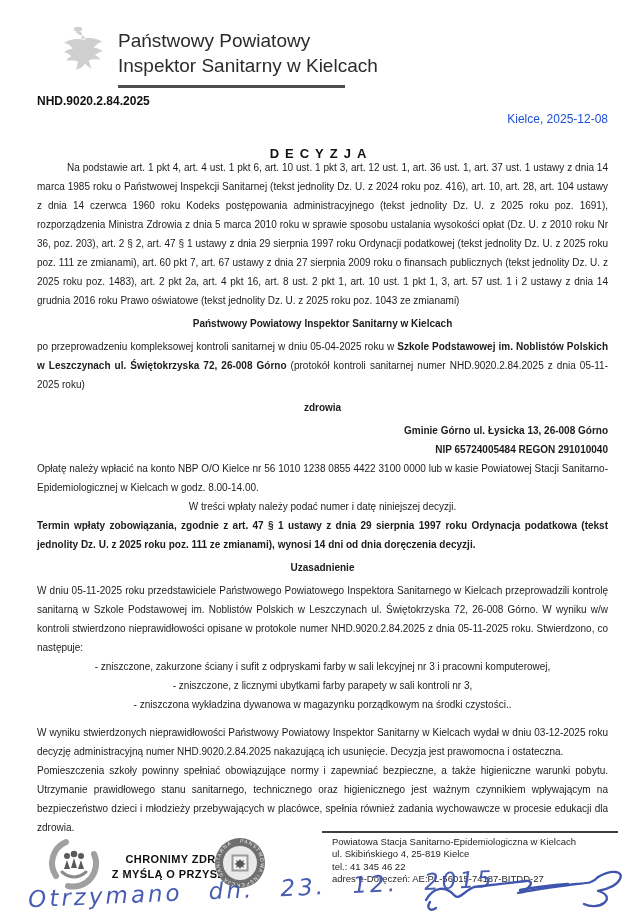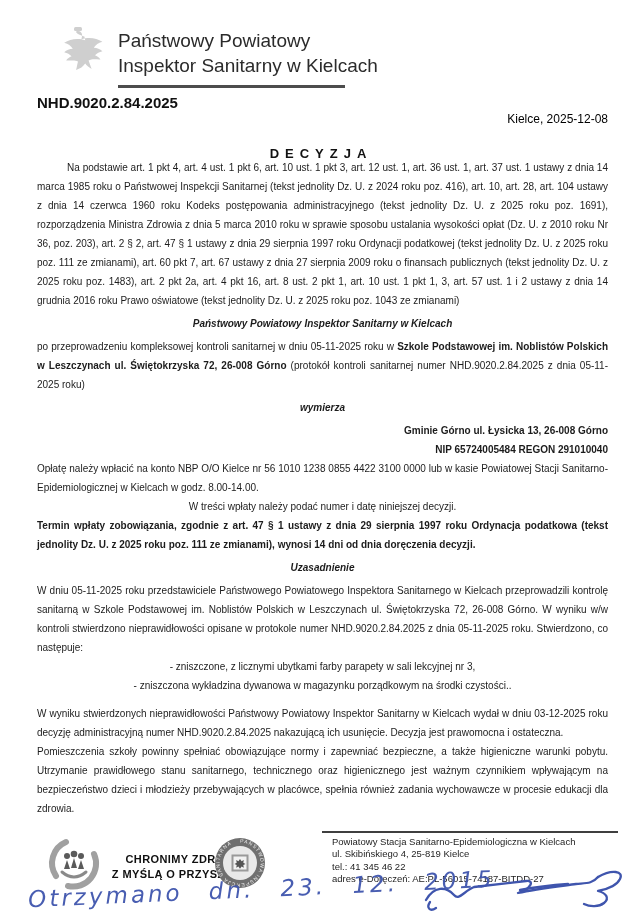--- a/index.html
+++ b/index.html
@@ -5,30 +5,30 @@
   html,body{margin:0;padding:0;background:#e8e8e8;}
   .page{
     position:relative; width:642px; height:918px; margin:0 auto;
     background:#ffffff; overflow:hidden;
     font-family:"Liberation Sans", sans-serif; color:#1c1c1c;
   }
   
   .eagle{position:absolute; left:46px; top:22px; width:64px; height:64px;}
   .org-name{position:absolute; left:118px; top:28px; font-size:19px; line-height:25px; color:#2b2b2b;}
   .header-rule{position:absolute; left:118px; top:85px; width:227px; height:3px; background:#4d4d4d;}
-  .case-number{position:absolute; left:37px; top:94px; font-size:15px; font-weight:bold; color:#111;}
-  .place-date{position:absolute; right:34px; top:112px; font-size:12px; color:#000000;}
+  .case-number{position:absolute; left:37px; top:94px; font-size:12px; font-weight:bold; color:#111;}
+  .place-date{position:absolute; right:34px; top:112px; font-size:12px; color:#1d4ed8;}
   .doc-title{position:absolute; left:0; top:146px; width:100%; text-align:center;
     font-size:13px; font-weight:bold; letter-spacing:6px; color:#111;}
   
   .doc-body{position:absolute; left:37px; top:158px; width:571px; font-size:10px; line-height:19px;}
   .para{margin:0; text-align:justify; color:#1c1c1c;}
   .para .b{font-weight:bold;}
   .first{text-indent:30px;}
-  .center-head{text-align:center; font-weight:bold; margin:4px 0 4px 0;font-style:italic;}
+  .center-head{text-align:center; font-weight:bold; margin:4px 0 4px 0;}
   .bold-line{font-weight:bold; text-align:right;}
   .left-line{text-align:center;}
   .gap-top{margin-top:9px;}
   .gap-top-sm{margin-top:4px;}
   
   .footer-logo{position:absolute; left:46px; top:836px; width:56px; height:56px;}
   .slogan{position:absolute; left:104px; top:852px; width:164px; text-align:center;
     font-size:11px; font-weight:bold; line-height:15px; letter-spacing:.4px; color:#101010;}
   .stamp{position:absolute; left:214px; top:837px; width:52px; height:52px;}
   .footer-rule{position:absolute; left:322px; top:831px; width:296px; height:2px; background:#3f3f3f;}
@@ -54,30 +54,31 @@
     <div>Inspektor Sanitarny w Kielcach</div>
   </div>
   <div class="header-rule"></div>
   <div class="case-number">NHD.9020.2.84.2025</div>
   <div class="place-date">Kielce, 2025-12-08</div>
   <div class="doc-title">DECYZJA</div>
 
   <div class="doc-body" id="doc-body">
       <p class="para first"><span>Na podstawie art. 1 pkt 4, art. 4 ust. 1 pkt 6, art. 10 ust. 1 pkt 3, art. 12 ust. 1, art. 36 ust. 1, art. 37 ust. 1 ustawy z dnia 14 marca 1985 roku o Państwowej Inspekcji Sanitarnej (tekst jednolity Dz. U. z 2024 roku poz. 416), art. 10, art. 28, art. 104 ustawy z dnia 14 czerwca 1960 roku Kodeks postępowania administracyjnego (tekst jednolity Dz. U. z 2025 roku poz. 1691), rozporządzenia Ministra Zdrowia z dnia 5 marca 2010 roku w sprawie sposobu ustalania wysokości opłat (Dz. U. z 2010 roku Nr 36, poz. 203), art. 2 § 2, art. 47 § 1 ustawy z dnia 29 sierpnia 1997 roku Ordynacji podatkowej (tekst jednolity Dz. U. z 2025 roku poz. 111 ze zmianami), art. 60 pkt 7, art. 67 ustawy z dnia 27 sierpnia 2009 roku o finansach publicznych (tekst jednolity Dz. U. z 2025 roku poz. 1483), art. 2 pkt 2a, art. 4 pkt 16, art. 8 ust. 2 pkt 1, art. 10 ust. 1 pkt 1, 3, art. 57 ust. 1 i 2 ustawy z dnia 14 grudnia 2016 roku Prawo oświatowe (tekst jednolity Dz. U. z 2025 roku poz. 1043 ze zmianami)</span></p>
       <p class="para center-head"><span>Państwowy Powiatowy Inspektor Sanitarny w Kielcach</span></p>
-      <p class="para"><span>po przeprowadzeniu kompleksowej kontroli sanitarnej w dniu 05-11-2025 roku w </span><span class="b">Szkole Podstawowej im. Noblistów Polskich w Leszczynach ul. Świętokrzyska 72, 26-008 Górno</span><span>  (protokół kontroli sanitarnej numer NHD.9020.2.84.2025 z dnia 05-11-2025 roku)</span></p>
-      <p class="para center-head"><span>wymierza</span></p>
+      <p class="para"><span>po przeprowadzeniu kompleksowej kontroli sanitarnej w dniu 05-04-2025 roku w </span><span class="b">Szkole Podstawowej im. Noblistów Polskich w Leszczynach ul. Świętokrzyska 72, 26-008 Górno</span><span>  (protokół kontroli sanitarnej numer NHD.9020.2.84.2025 z dnia 05-11-2025 roku)</span></p>
+      <p class="para center-head"><span>zdrowia</span></p>
       <p class="para bold-line"><span>Gminie Górno ul. Łysicka 13, 26-008 Górno</span></p>
       <p class="para bold-line"><span>NIP 65724005484  REGON 291010040</span></p>
       <p class="para"><span>Opłatę należy wpłacić na konto NBP O/O Kielce nr 56 1010 1238 0855 4422 3100 0000 lub w kasie Powiatowej Stacji Sanitarno- Epidemiologicznej w Kielcach w godz. 8.00-14.00.</span></p>
       <p class="para left-line"><span>W treści wpłaty należy podać numer i datę niniejszej decyzji.</span></p>
       <p class="para"><span class="b">Termin wpłaty zobowiązania, zgodnie z art. 47 § 1 ustawy z dnia 29 sierpnia 1997 roku Ordynacja podatkowa (tekst jednolity Dz. U. z 2025 roku poz. 111 ze zmianami), wynosi 14 dni od dnia doręczenia decyzji.</span></p>
       <p class="para center-head"><span>Uzasadnienie</span></p>
       <p class="para gap-top-sm"><span>W dniu 05-11-2025 roku przedstawiciele Państwowego Powiatowego Inspektora Sanitarnego w Kielcach przeprowadzili kontrolę sanitarną w Szkole Podstawowej im. Noblistów Polskich w Leszczynach ul. Świętokrzyska 72, 26-008 Górno. W wyniku w/w kontroli stwierdzono nieprawidłowości opisane w protokole numer NHD.9020.2.84.2025 z dnia 05-11-2025 roku. Stwierdzono, co następuje:</span></p>
-      <p class="para left-line"><span>- zniszczone, z licznymi ubytkami farby parapety w sali lekcyjnej nr 3,</span></p>
+      <p class="para left-line"><span>- zniszczone, zakurzone ściany i sufit z odpryskami farby w sali lekcyjnej nr 3 i pracowni komputerowej,</span></p>
+      <p class="para left-line"><span>- zniszczone, z licznymi ubytkami farby parapety w sali kontroli nr 3,</span></p>
       <p class="para left-line"><span>- zniszczona wykładzina dywanowa w magazynku porządkowym na środki czystości..</span></p>
       <p class="para gap-top"><span>W wyniku stwierdzonych nieprawidłowości Państwowy Powiatowy Inspektor Sanitarny w Kielcach wydał w dniu 03-12-2025 roku decyzję administracyjną numer NHD.9020.2.84.2025 nakazującą ich usunięcie. Decyzja jest prawomocna i ostateczna.</span></p>
       <p class="para"><span>Pomieszczenia szkoły powinny spełniać obowiązujące normy i zapewniać bezpieczne, a także higieniczne warunki pobytu. Utrzymanie prawidłowego stanu sanitarnego, technicznego oraz higienicznego jest ważnym czynnikiem wpływającym na bezpieczeństwo dzieci i młodzieży przebywających w placówce, spełnia również zadania wychowawcze w procesie edukacji dla zdrowia.</span></p>
     </div>
 
   <svg class="footer-logo" viewBox="0 0 56 56">
     <g fill="none" stroke="#a0a0a0" stroke-width="6" stroke-linecap="round">
       <path d="M20 6 A 23 23 0 0 0 10 40"></path>
       <path d="M22 50 A 23 23 0 0 0 48 18"></path>
     </g>
@@ -103,21 +104,21 @@
       </defs>
     <text font-size="5" fill="#ededed" letter-spacing="1" font-family="Liberation Sans, sans-serif">
       <textPath href="#stc">PAŃSTWOWA INSPEKCJA SANITARNA</textPath>
     </text>
     <rect x="17.5" y="17.5" width="17" height="17" fill="#9a9a9a"></rect>
     <rect x="19.5" y="19.5" width="13" height="13" fill="#f2f2f2"></rect>
     <path d="M26 22 l1.6 2.2 2.2-1.1-.5 2.7 2.2 1.1-2.2 1.1.5 2.7-2.2-1.1L26 31.8l-1.6-2.2-2.2 1.1.5-2.7-2.2-1.1 2.2-1.1-.5-2.7 2.2 1.1z" fill="#555"></path>
   </svg>
   <div class="footer-rule"></div>
   <div class="address" id="address-block">
-      <div>Powiatowy Stacja Sanitarno-Epidemiologiczna w Kielcach</div>
+      <div>Powiatowa Stacja Sanitarno-Epidemiologiczna w Kielcach</div>
       <div>ul. Skibińskiego 4, 25-819 Kielce</div>
       <div>tel.: 41 345 46 22</div>
       <div>adres e-Doręczeń: AE:PL-56015-74187-BITDD-27</div>
     </div>
   <div class="hand-note">Otrzymano dn. 23. 12. 2015</div>
   <svg class="signature" viewBox="0 0 215 54">
     <g fill="none" stroke="#3f55ad" stroke-width="2.3" stroke-linecap="round" stroke-linejoin="round">
       <path d="M6 38 c8-14 20-14 28-5 c5 6 10-4 20-8 l52-6 c9-1 5 8-8 12 c18-4 44-7 58-9 c10-1 16 0 22-7"></path>
       <path d="M178 15 c14-8 26-6 22 2 c-3 6-12 10-22 12 c8 2 12 7 6 12 c-5 4-14 4-20 1"></path>
       <path d="M100 28 c16-3 34-5 48-6"></path>

